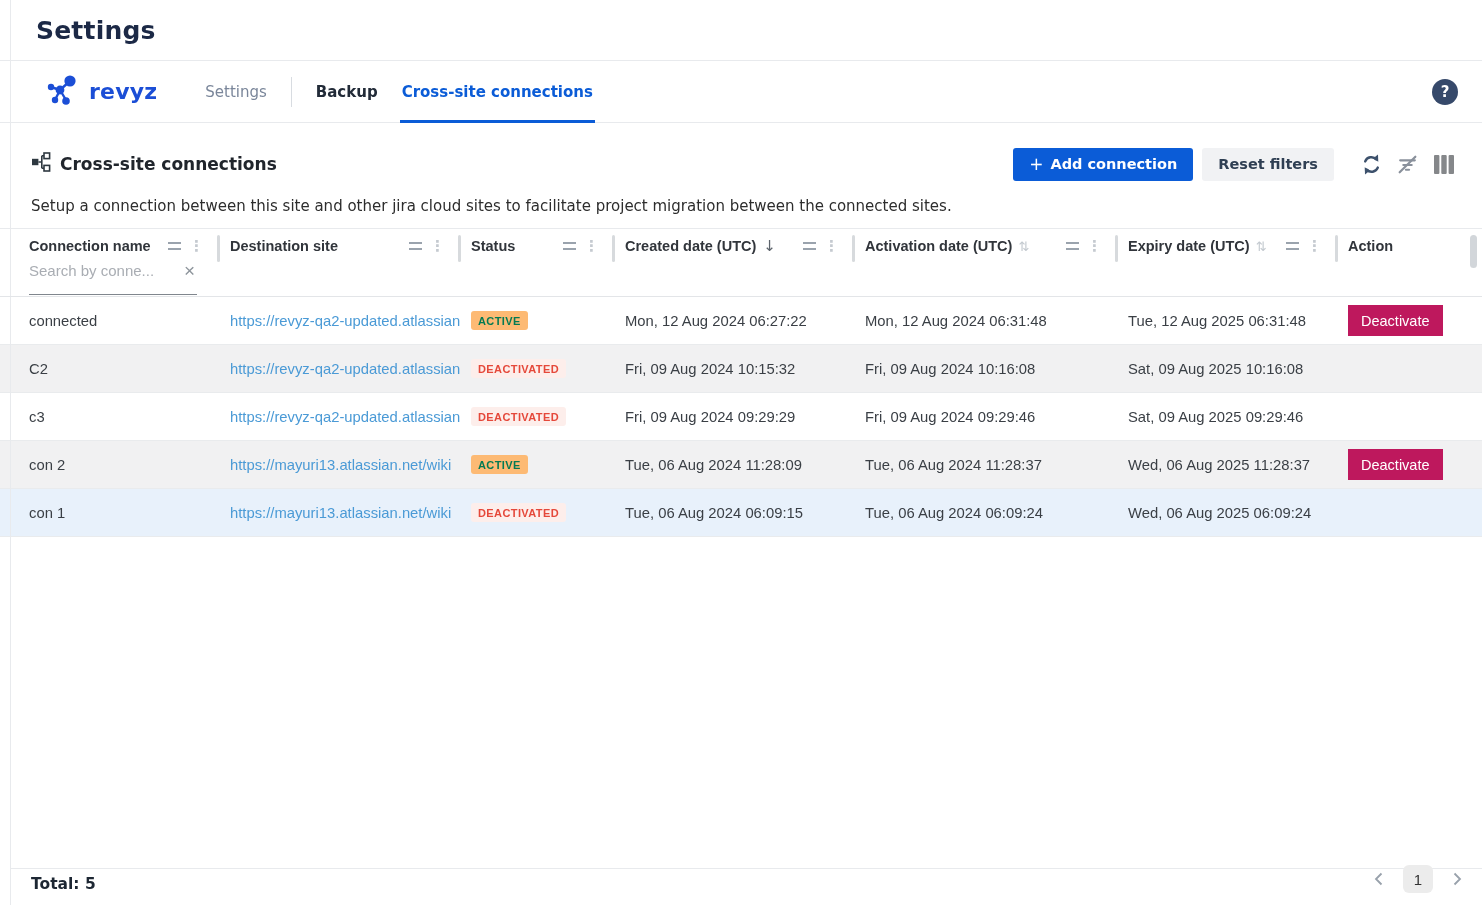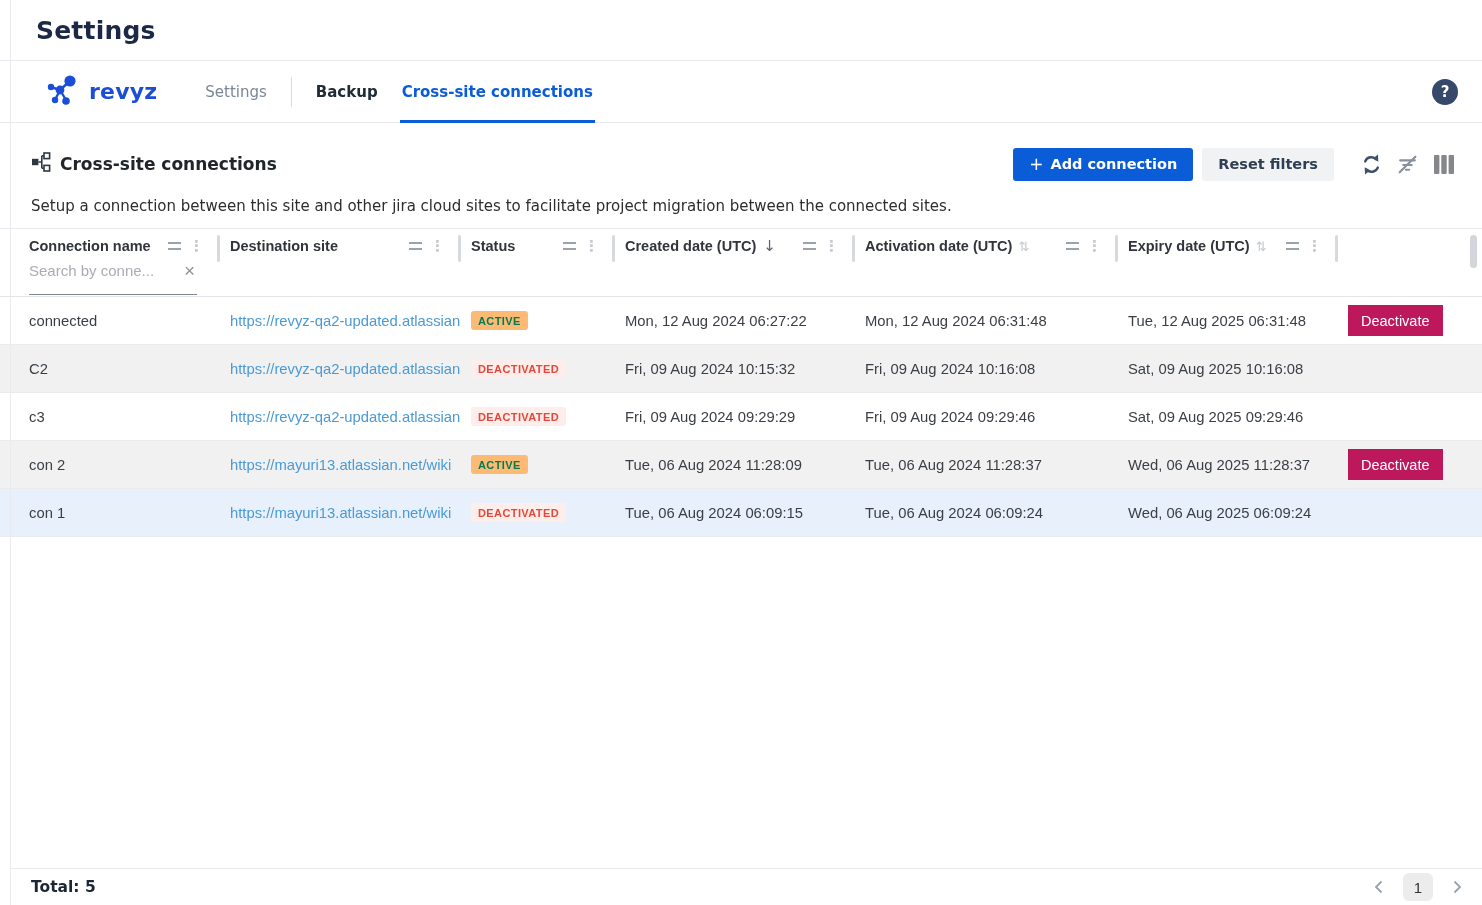--- a/index.html
+++ b/index.html
@@ -84,22 +84,22 @@
   .badge { display:inline-block; padding:4px 7px 3px; border-radius:3px; font-size:11px;
     font-weight:700; letter-spacing:.4px; }
   .badge.active { color:#047a53; background:#fdba74; }
   .badge.deactivated { color:#e5483a; background:#fdeeeb; }
   .deactivate-btn { height:31px; padding:0 13px; border:none; border-radius:0;
     background:#be185d; color:#fff; font-size:14.5px; cursor:pointer;
     font-family:"Liberation Sans",sans-serif;text-align:center; }
 
   
   .footer { position:absolute; left:11px; right:0; bottom:0; height:37px;
-    border-top:1px solid #e8eaed; display:flex; align-items:center;
-    padding:0 16px 0 20px; background:#fff; }
+    border-top:1px solid #e8eaed; display:flex; align-items:flex-end;
+    padding:0 16px 12px 20px; background:#fff; }
   .total { font-size:15.5px; font-weight:700; color:#1d2733; }
   .pagination { margin-left:auto; display:flex; align-items:center; gap:15px; }
   .page-box { width:30px; height:28px; background:#ececec; border-radius:6px; border:none;
     font-size:15px; color:#333; font-weight:400; cursor:pointer;
     display:flex; align-items:center; justify-content:center; }
   .chev { background:none; border:none; cursor:pointer; padding:2px; display:flex; }
 </style>
 </head>
 <body>
 
@@ -255,20 +255,25 @@
       <div class="th-top">
         <span class="th-label">Expiry date (UTC)</span>
         <span class="sort-updown">⇅</span>
         <span class="th-icons">
           <span class="eq-icon"></span>
           <span class="dots-icon">⋮</span>
         </span>
       </div>
       <span class="col-div"></span>
     </div>
+    <div class="th">
+      <div class="th-top">
+        <span class="th-label">Action</span>
+      </div>
+    </div>
     <span class="scroll-thumb"></span>
   </div>
   <div id="table-body">
       <div class="trow grid-cols">
         <div class="cell">connected</div>
         <div class="cell link">https://revyz-qa2-updated.atlassian.r</div>
         <div class="cell"><span class="badge active">ACTIVE</span></div>
         <div class="cell">Mon, 12 Aug 2024 06:27:22</div>
         <div class="cell">Mon, 12 Aug 2024 06:31:48</div>
         <div class="cell">Tue, 12 Aug 2025 06:31:48</div>

